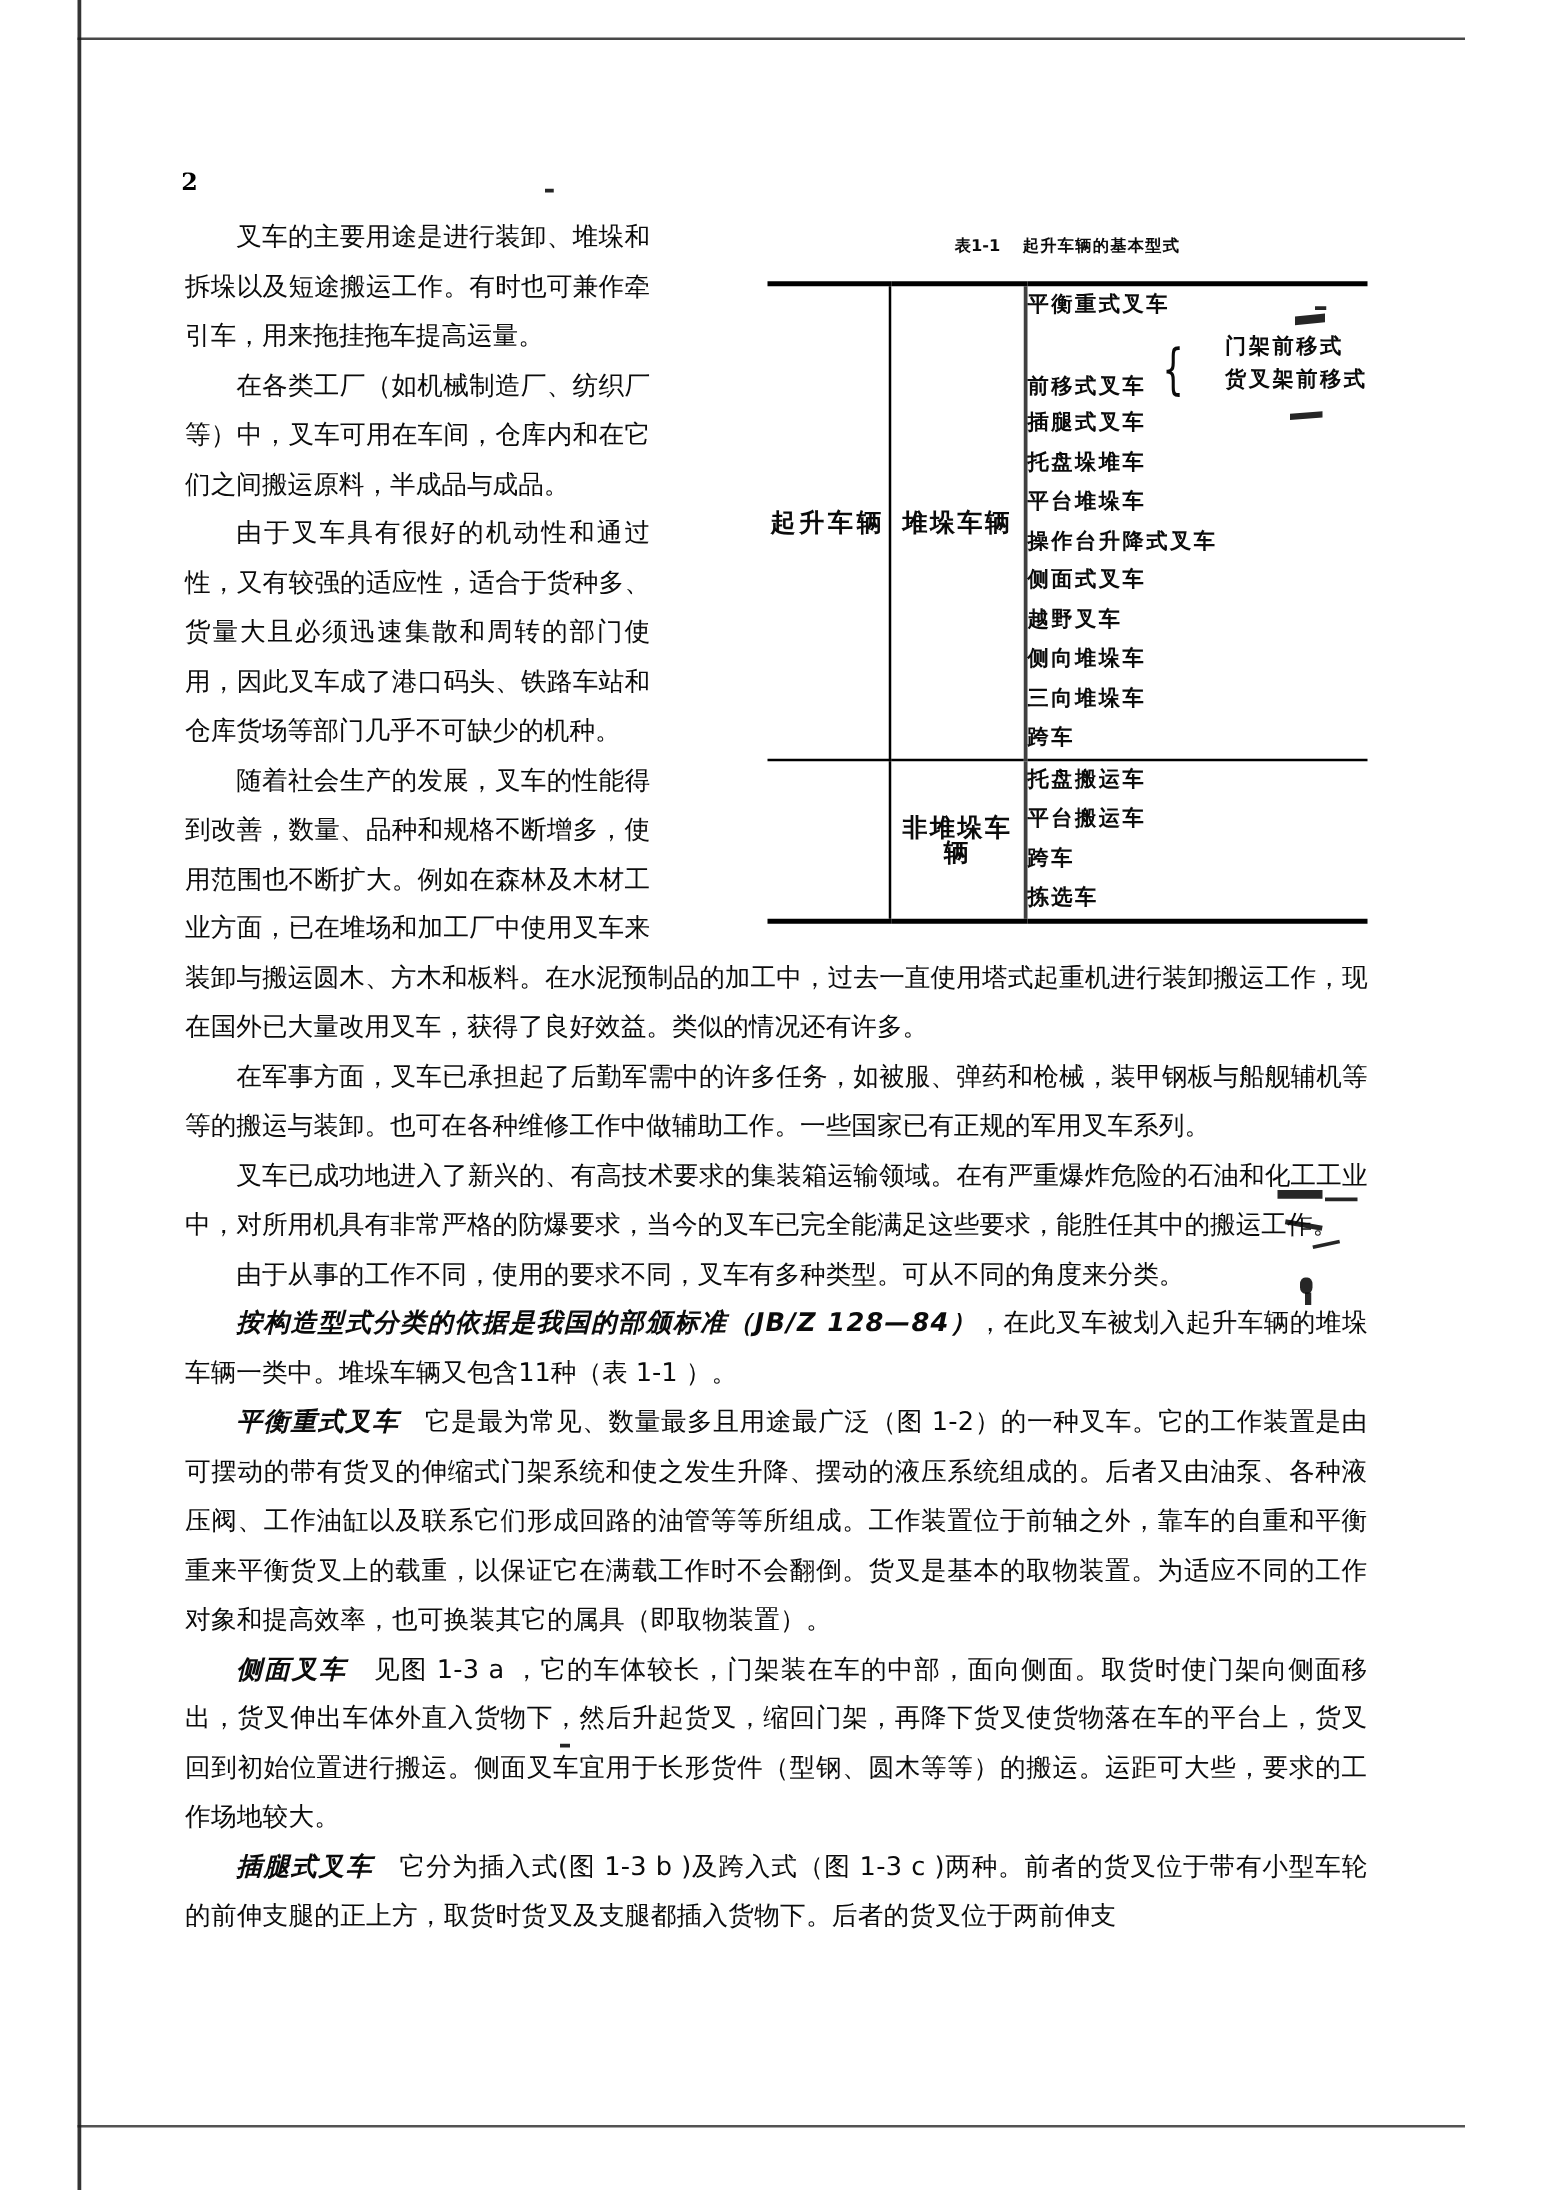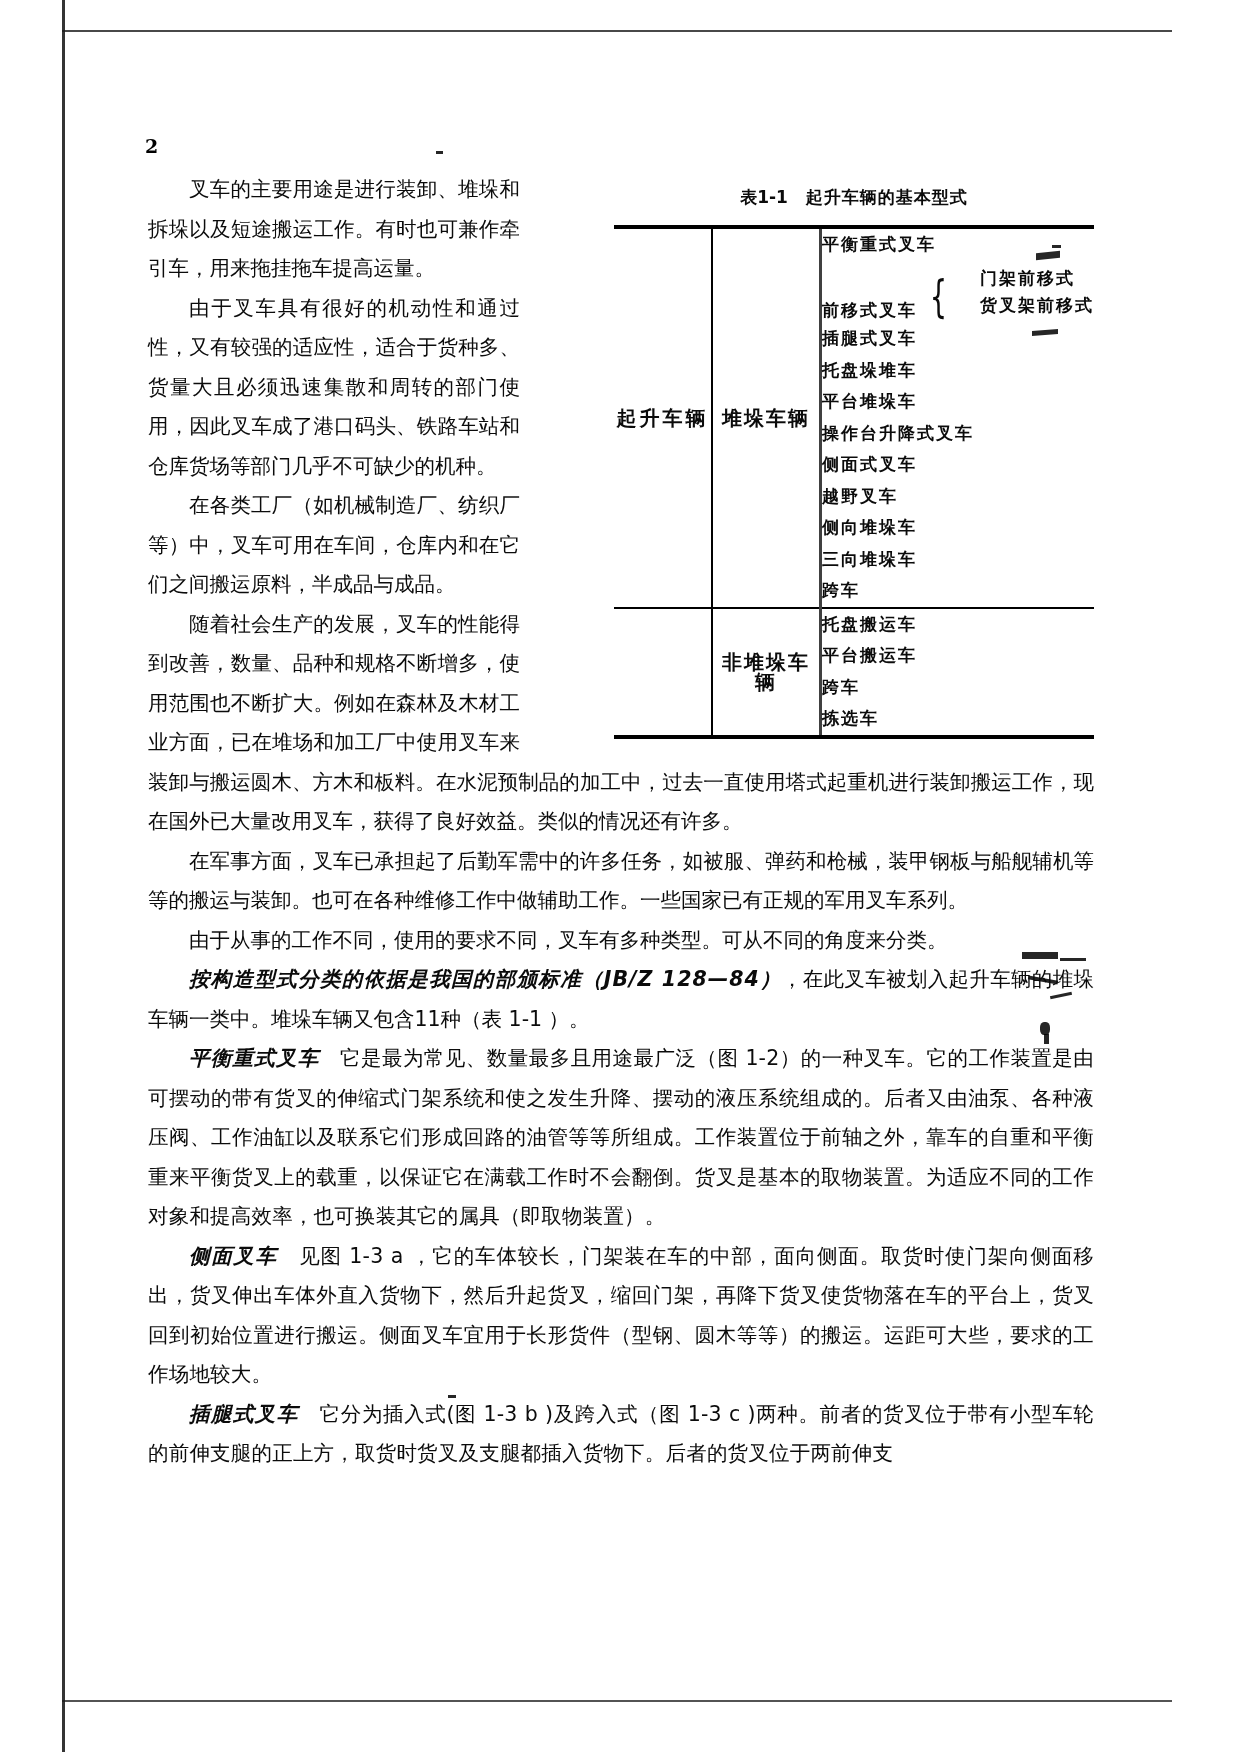--- a/index.html
+++ b/index.html
@@ -94,21 +94,21 @@
     float: right;
     width: 548px;
     margin: 8px 0 10px 26px;
     shape-margin: 6px;
   }
 
   
   .tbl-title {
     text-align: center;
     font-weight: bold;
-    font-size: 17px;
+    font-size: 13px;
     letter-spacing: 1px;
     margin: 0 0 7px 0;
     padding-left: 68px;
     text-indent: 0;
   }
   .tbl-title .num { letter-spacing: 0; }
   .tbl-title .gap { display: inline-block; width: 18px; }
   .tbl {
     border-collapse: collapse;
     width: 480px;
@@ -281,24 +281,25 @@
                 <span>拣选车</span>
               </li>
             </ul>
           </td>
         </tr>
       </tbody>
         </table>
     </div>
 
     <p>叉车的主要用途是进行装卸、堆垛和拆垛以及短途搬运工作。有时也可兼作牵引车，用来拖挂拖车提高运量。</p>
+    <p>在各类工厂（如机械制造厂、纺织厂等）中，叉车可用在车间，仓库内和在它们之间搬运原料，半成品与成品。</p>
     <p>由于叉车具有很好的机动性和通过性，又有较强的适应性，适合于货种多、货量大且必须迅速集散和周转的部门使用，因此叉车成了港口码头、铁路车站和仓库货场等部门几乎不可缺少的机种。</p>
-    <p>在各类工厂（如机械制造厂、纺织厂等）中，叉车可用在车间，仓库内和在它们之间搬运原料，半成品与成品。</p>
     <p>随着社会生产的发展，叉车的性能得到改善，数量、品种和规格不断增多，使用范围也不断扩大。例如在森林及木材工业方面，已在堆场和加工厂中使用叉车来装卸与搬运圆木、方木和板料。在水泥预制品的加工中，过去一直使用塔式起重机进行装卸搬运工作，现在国外已大量改用叉车，获得了良好效益。类似的情况还有许多。</p>
     <p>在军事方面，叉车已承担起了后勤军需中的许多任务，如被服、弹药和枪械，装甲钢板与船舰辅机等等的搬运与装卸。也可在各种维修工作中做辅助工作。一些国家已有正规的军用叉车系列。</p>
+    <p>叉车已成功地进入了新兴的、有高技术要求的集装箱运输领域。在有严重爆炸危险的石油和化工工业中，对所用机具有非常严格的防爆要求，当今的叉车已完全能满足这些要求，能胜任其中的搬运工作。</p>
     <p>由于从事的工作不同，使用的要求不同，叉车有多种类型。可从不同的角度来分类。</p>
 
     <p>
       <span class="hd">按构造型式分类的依据是我国的部颁标准（JB/Z 128—84）</span><span>，在此叉车被划入起升车辆的堆垛车辆一类中。堆垛车辆又包含11种（表 1-1 ）。</span>
     </p>
 
     <p>
       <span class="hd">平衡重式叉车</span>&nbsp;&nbsp;&nbsp;<span class="lead">它是最为常见、数量最多且用途最广泛（图 1-2）的一种叉车。它的工作装置是由可摆动的带有货叉的伸缩式门架系统和使之发生升降、摆动的液压系统组成的。后者又由油泵、各种液压阀、工作油缸以及联系它们形成回路的油管等等所组成。工作装置位于前轴之外，靠车的自重和平衡重来平衡货叉上的载重，以保证它在满载工作时不会翻倒。货叉是基本的取物装置。为适应不同的工作对象和提高效率，也可换装其它的属具（即取物装置）。</span>
     </p>
 

